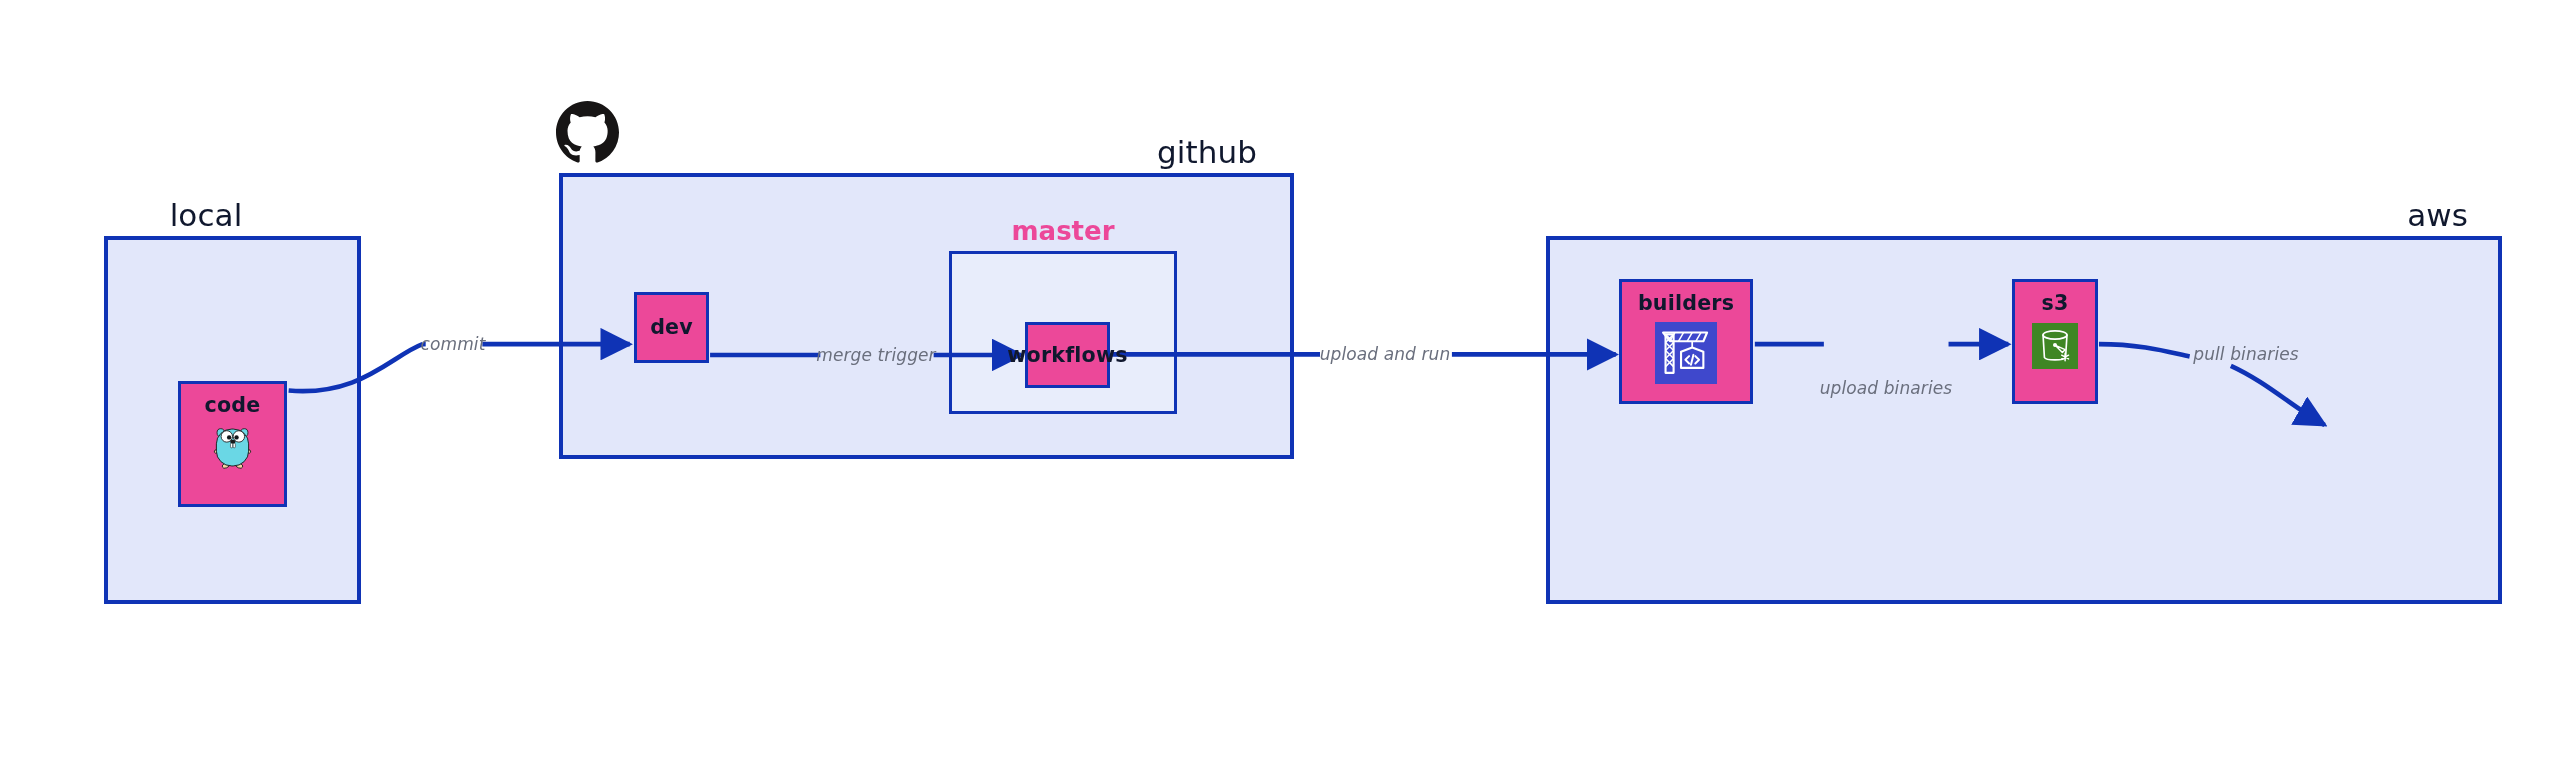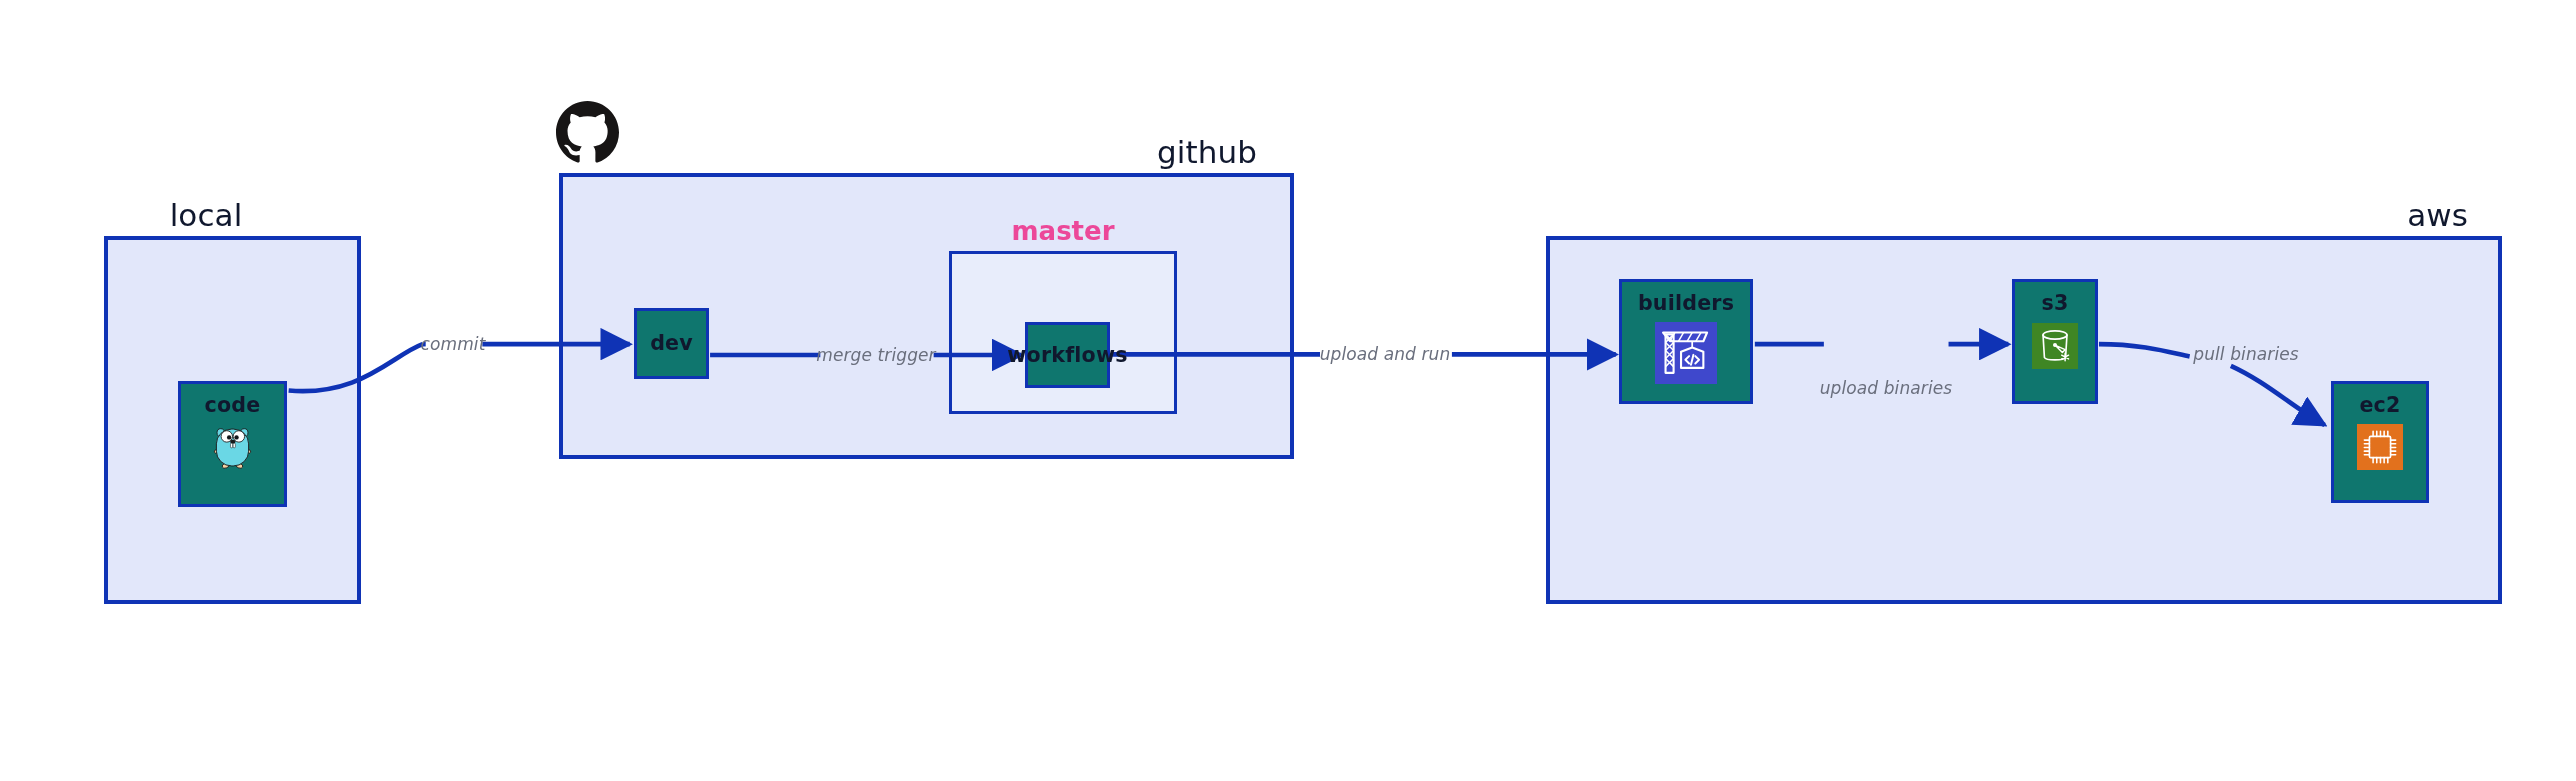--- a/index.html
+++ b/index.html
@@ -45,21 +45,21 @@
     color:#ec4899;
     font-size:26px;
     font-weight:700;
     white-space:nowrap;
     z-index:4;
   }
 
   
   .node{
     position:absolute;
-    background:#0f766e;
+    background:#ec4899;
     border:3.6px solid #0f33b5;
     box-sizing:border-box;
     z-index:6;
     display:flex;
     flex-direction:column;
     align-items:center;
   }
   .node.center-only{justify-content:center;}
   .node-title{
     color:#10182e;
@@ -189,21 +189,21 @@
         <circle cx="50" cy="43" r="6.5" fill="#13171c"></circle>
         <circle cx="72" cy="43" r="6.5" fill="#13171c"></circle>
 
         <ellipse cx="61" cy="56" rx="8" ry="6" fill="#1a1a1a"></ellipse>
         <rect x="54" y="60" width="6.5" height="14" rx="3" fill="#ffffff" stroke="#1a1a1a" stroke-width="1.6"></rect>
         <rect x="62" y="60" width="6.5" height="14" rx="3" fill="#ffffff" stroke="#1a1a1a" stroke-width="1.6"></rect>
       </svg>
     </div>
   </div>
 
-  <div class="node center-only" id="node-dev" style="left: 634px; top: 308px; width: 75px; height: 71px;">
+  <div class="node center-only" id="node-dev" style="left: 634px; top: 292px; width: 75px; height: 71px;">
     <div class="node-title">dev</div>
   </div>
 
   <div class="node center-only" id="node-workflows" style="left: 1025px; top: 322px; width: 85px; height: 66px;">
     <div class="node-title">workflows</div>
   </div>
 
   <div class="node" id="node-builders" style="left: 1619px; top: 279px; width: 134px; height: 125px;">
     <div class="node-title" style="margin-top: 11.3px;">builders</div>
     <div class="node-icon" style="margin-top: 8.2px;">
@@ -242,33 +242,16 @@
           <path d="M50 48 L72 58 L66 64 Z" stroke-width="3.2"></path>
           <circle cx="50" cy="48" r="2.6" fill="#ffffff"></circle>
         </g>
         <g stroke="#ffffff" stroke-width="3.2" stroke-linecap="round">
           <path d="M72 66 L72 82 M64.5 70 L79.5 78 M79.5 70 L64.5 78"></path>
         </g>
       </svg>
     </div>
   </div>
 
-  <div class="node" id="node-ec2" style="left: 2331px; top: 381px; width: 98px; height: 122px;">
-    <div class="node-title" style="margin-top: 11.3px;">ec2</div>
-    <div class="node-icon" style="margin-top: 8.2px;">
-      <svg width="46" height="46" viewBox="0 0 100 100">
-        <rect x="0" y="0" width="100" height="100" fill="#e2711d"></rect>
-        <g fill="none" stroke="#ffffff" stroke-width="3.6" stroke-linejoin="round">
-          <rect x="27" y="27" width="46" height="46" rx="3"></rect>
-        </g>
-        <g stroke="#ffffff" stroke-width="3.4" stroke-linecap="round">
-          <path d="M35 27 L35 16 M43 27 L43 16 M51 27 L51 16 M59 27 L59 16 M67 27 L67 16"></path>
-          <path d="M35 73 L35 84 M43 73 L43 84 M51 73 L51 84 M59 73 L59 84 M67 73 L67 84"></path>
-          <path d="M27 35 L16 35 M27 43 L16 43 M27 51 L16 51 M27 59 L16 59 M27 67 L16 67"></path>
-          <path d="M73 35 L84 35 M73 43 L84 43 M73 51 L84 51 M73 59 L84 59 M73 67 L84 67"></path>
-        </g>
-      </svg>
-    </div>
-  </div>
 
 
 </div>
 
 
 </body></html>

